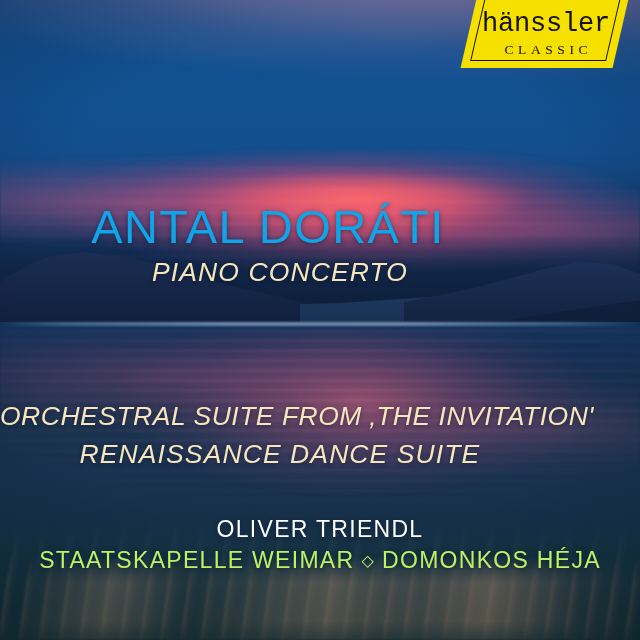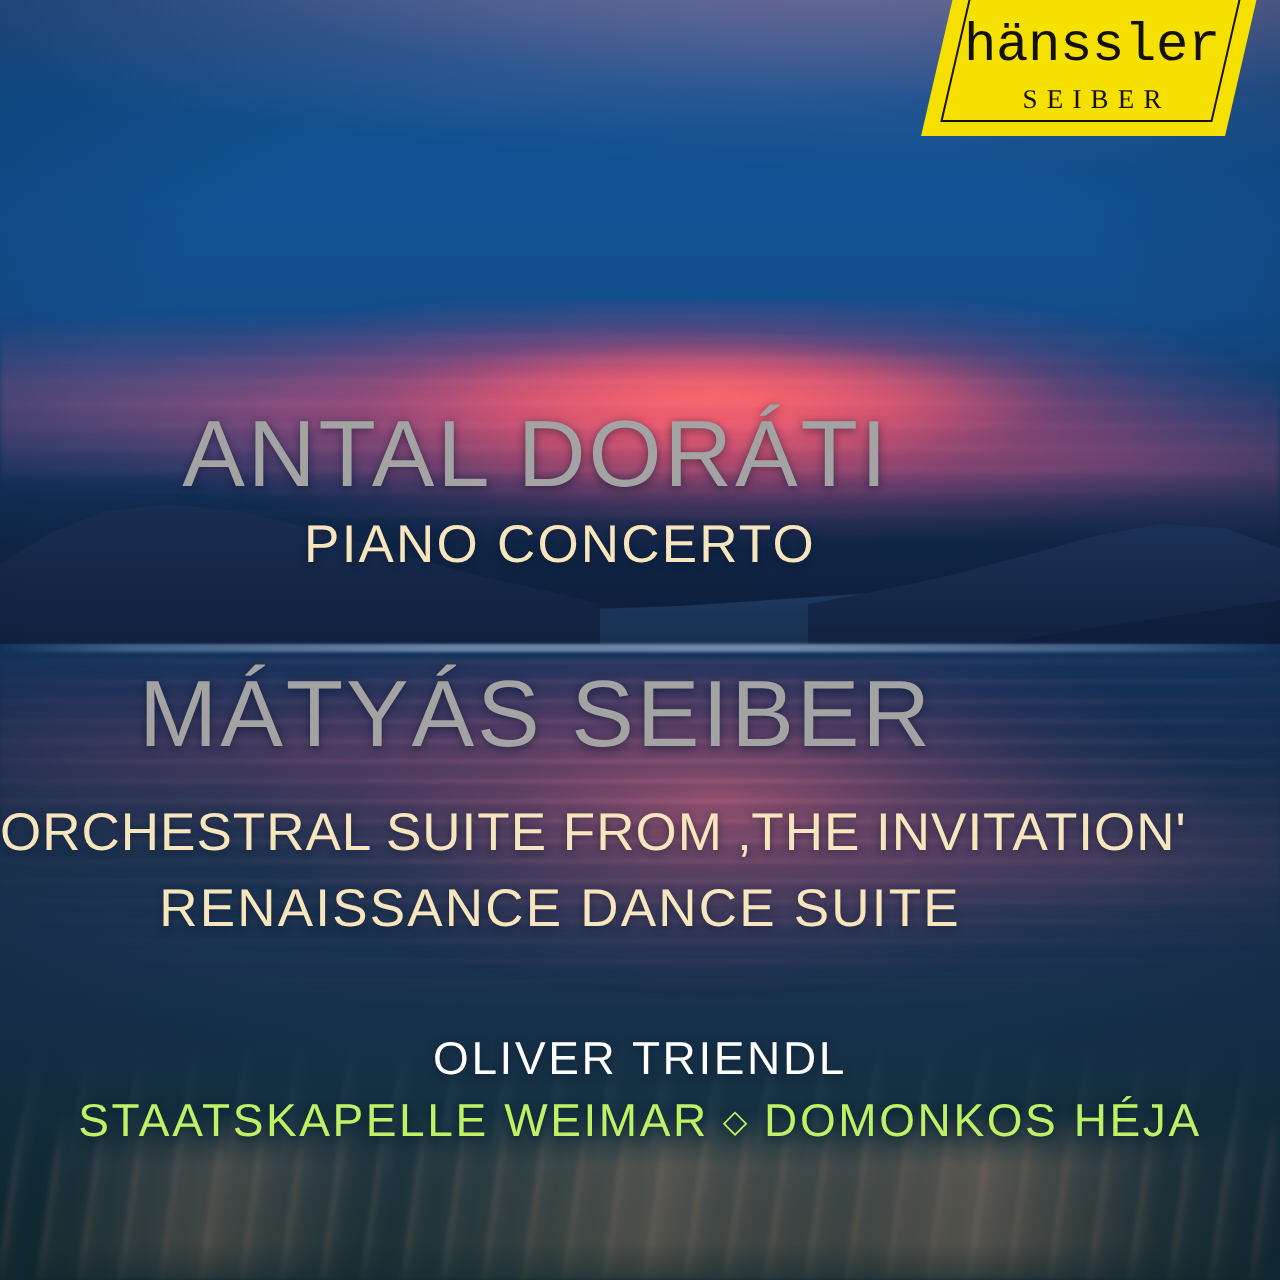--- a/index.html
+++ b/index.html
@@ -275,21 +275,21 @@
     top: 0;
     width: 640px;
     height: 640px;
     text-align: center;
   }
 
   .composer {
     position: absolute;
     left: 0;
     width: 536px;
-    color: #a3a3a3;
+    color: #0ea5e9;
     font-family: "Liberation Sans", sans-serif;
     font-weight: 400;
     font-size: 47px;
     letter-spacing: 1.4px;
     line-height: 1;
     white-space: nowrap;
     text-shadow: 0 1px 5px rgba(10,20,45,0.55);
   }
 
   #composer-1 { top: 203px; }
@@ -300,20 +300,21 @@
     left: 0;
     width: 560px;
     color: #f7e6bd;
     font-family: "Liberation Sans", sans-serif;
     font-weight: 400;
     font-size: 26.5px;
     letter-spacing: 1.1px;
     line-height: 1;
     white-space: nowrap;
     text-shadow: 0 1px 4px rgba(10,20,45,0.5);
+    font-style: italic;
   }
 
   #work-1 { top: 259px; }
   #work-2 { top: 403px; letter-spacing: 0.5px; }
   #work-3 { top: 441px; }
 
   .performer-solo {
     position: absolute;
     left: 0;
     top: 518px;
@@ -389,31 +390,30 @@
   <div class="bg-layer bg-water-streaks"></div>
   <div class="bg-layer bg-wave-streaks-mid"></div>
   <div class="bg-layer bg-wave-streaks-low"></div>
   <div class="bg-layer bg-vignette"></div>
 
   <div class="logo">
     <div class="logo-shape"></div>
     <div class="logo-inner-border"></div>
     <div class="logo-text">
       <div class="logo-word">hänssler</div>
-      <div class="logo-sub">SEIBER</div>
+      <div class="logo-sub">CLASSIC</div>
     </div>
   </div>
 
   <div class="content">
 
     <div class="composer" id="composer-1">ANTAL DORÁTI</div>
 
     <div class="work" id="work-1">PIANO CONCERTO</div>
 
-    <div class="composer" id="composer-2">MÁTYÁS SEIBER</div>
 
     <div class="work" id="work-3">RENAISSANCE DANCE SUITE</div>
 
     <div class="work" id="work-2">ORCHESTRAL SUITE FROM ‚THE INVITATION'</div>
 
     <div class="performer-solo">OLIVER TRIENDL</div>
 
     <div class="performer-ensemble">
       <span>STAATSKAPELLE WEIMAR</span><span class="sep-diamond">◇</span><span>DOMONKOS HÉJA</span>
     </div>

